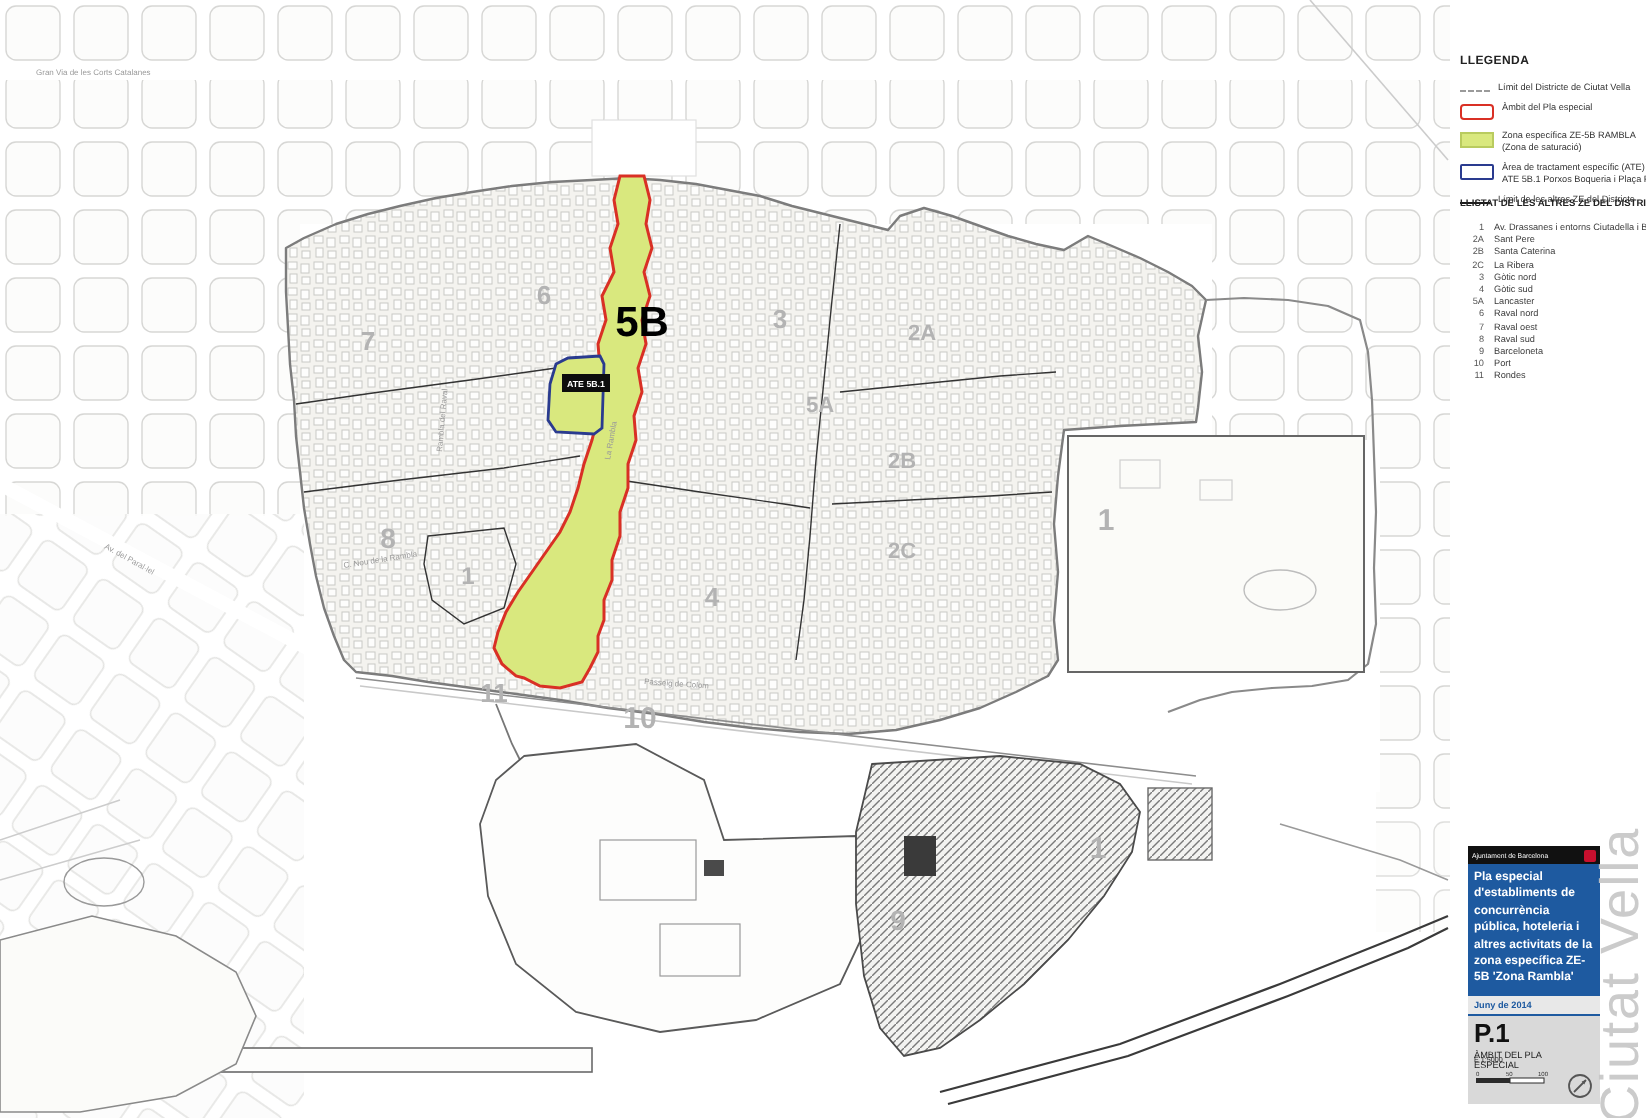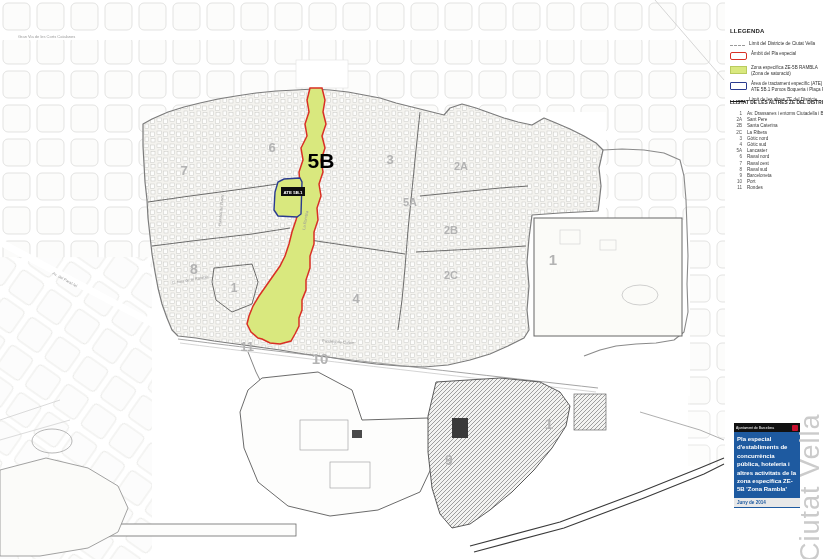--- a/index.html
+++ b/index.html
@@ -272,17 +272,38 @@
 
     <div class="tblock">
       <div class="tb-bar">
         <span class="tb-authority">Ajuntament de Barcelona</span>
         <span class="tb-logo"></span>
       </div>
       <div class="tb-blue">
         <div class="tb-title">Pla especial d'establiments de concurrència pública, hoteleria i altres activitats de la zona específica ZE-5B 'Zona Rambla'</div>
       </div>
       <div class="tb-date">Juny de 2014</div>
+      <div class="tb-gray">
+        <div class="tb-sheet">P.1</div>
+        <div class="tb-sheetname">ÀMBIT DEL PLA ESPECIAL</div>
+        <div class="tb-scalerow">
+          <div>
+            <div class="tb-scale">E 1:5000</div>
+            <svg width="42" height="10" viewBox="0 0 42 10">
+              <rect x="1" y="4" width="17" height="2.5" fill="#2b2b2b"></rect>
+              <rect x="18" y="4" width="17" height="2.5" fill="#ffffff" stroke="#2b2b2b" stroke-width="0.5"></rect>
+              <text x="1" y="3" font-size="3" fill="#333">0</text>
+              <text x="16" y="3" font-size="3" fill="#333">50</text>
+              <text x="32" y="3" font-size="3" fill="#333">100</text>
+            </svg>
+          </div>
+          <svg width="14" height="14" viewBox="0 0 14 14">
+            <circle cx="7" cy="7" r="5.5" fill="none" stroke="#555" stroke-width="0.9"></circle>
+            <line x1="4" y1="10" x2="10" y2="4" stroke="#555" stroke-width="0.9"></line>
+            <path d="M10,4 L7.8,4.8 9.2,6.2 Z" fill="#555"></path>
+          </svg>
+        </div>
+      </div>
     </div>
 
     <div class="watermark">Ciutat Vella</div>
   </div>
 </div>
 
 </body></html>

